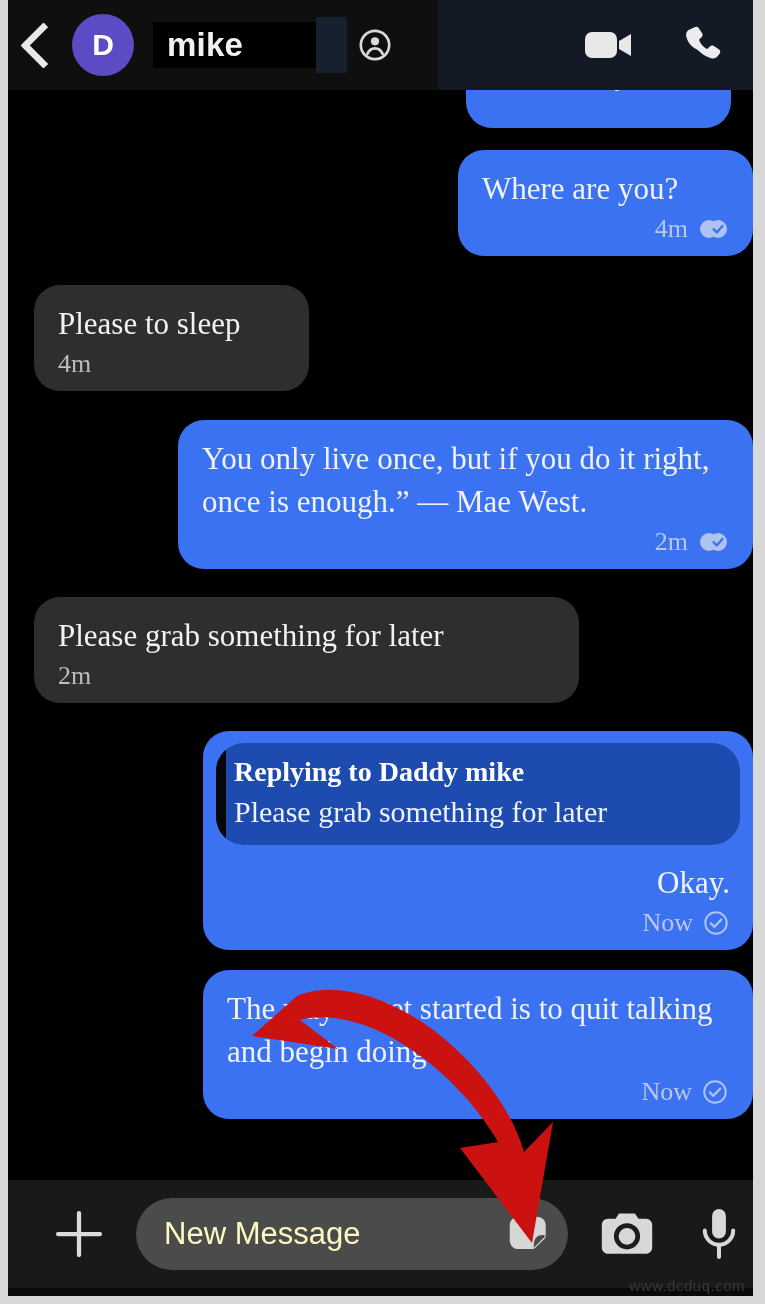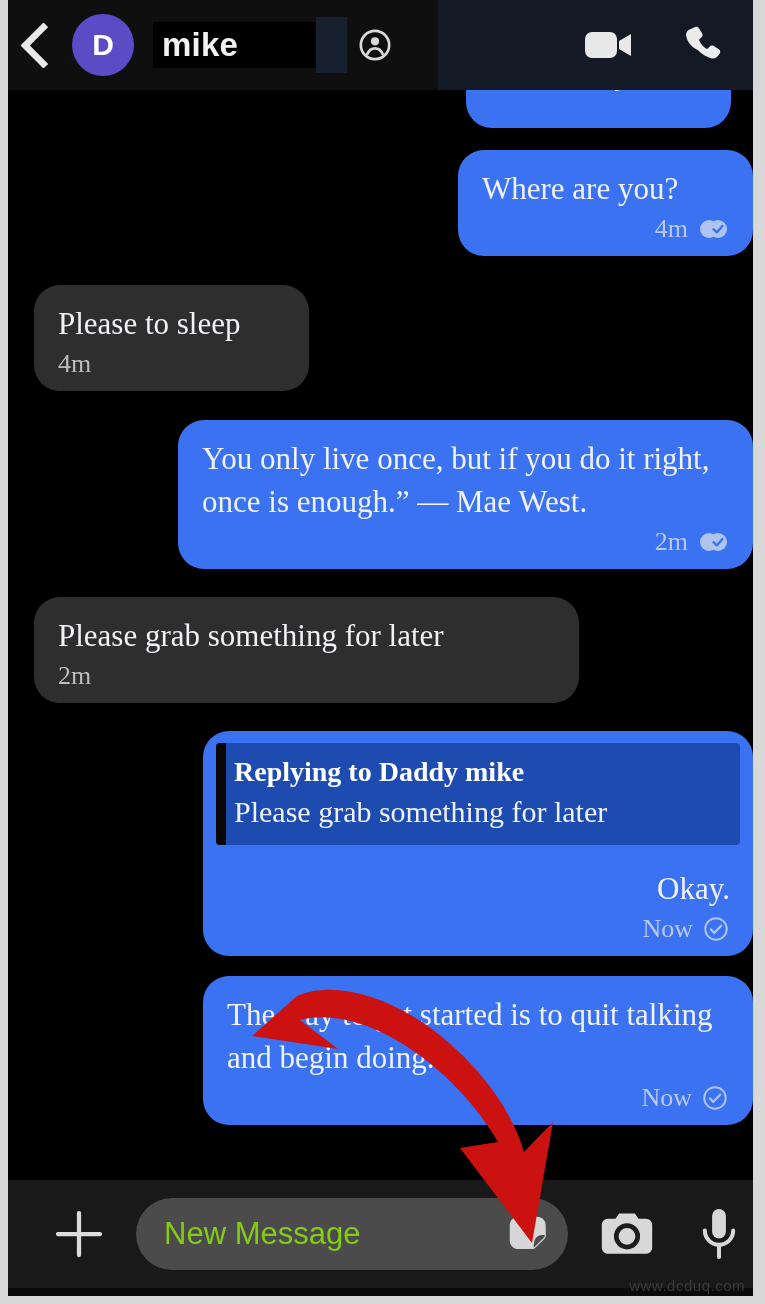--- a/index.html
+++ b/index.html
@@ -85,21 +85,21 @@
     display: flex;
     align-items: center;
   }
   .redact-bar {
     position: relative;
     background: #000000;
     height: 46px;
     min-width: 175px;
     display: flex;
     align-items: center;
-    padding-left: 9px;
+    padding-left: 14px;
     box-sizing: border-box;
   }
   .chat-title {
     color: #f2f2f2;
     font-size: 33px;
     font-weight: bold;
     letter-spacing: 0.2px;
     white-space: nowrap;
   }
   .redact-block {
@@ -192,22 +192,22 @@
   .clip-bubble .msg-text {
     position: absolute;
     left: 24px;
     top: -16px;
     white-space: nowrap;
   }
 
   
   .quote {
     background: #1e4bb0;
-    border-radius: 4px;
-    margin: 2px 0 14px 0;
+    border-radius: 28px;
+    margin: 2px 0 8px 0;
     padding: 10px 14px 12px 18px;
     position: relative;
     overflow: hidden;
   }
   .quote-bar {
     position: absolute;
     left: 0; top: 0; bottom: 0;
     width: 10px;
     background: #070707;
   }
@@ -258,21 +258,21 @@
     background: #4b4b4b;
     border-radius: 36px;
     margin-left: 24px;
     display: flex;
     align-items: center;
     padding: 0 12px 0 28px;
     box-sizing: border-box;
   }
   .input-placeholder {
     flex: 1;
-    color: #84cc16;
+    color: #fef9c3;
     font-size: 31px;
     white-space: nowrap;
   }
   .sticker-btn {
     width: 54px; height: 54px;
     display: flex; align-items: center; justify-content: center;
     flex: 0 0 auto;
   }
   .cam-btn, .mic-btn {
     width: 62px; height: 62px;

